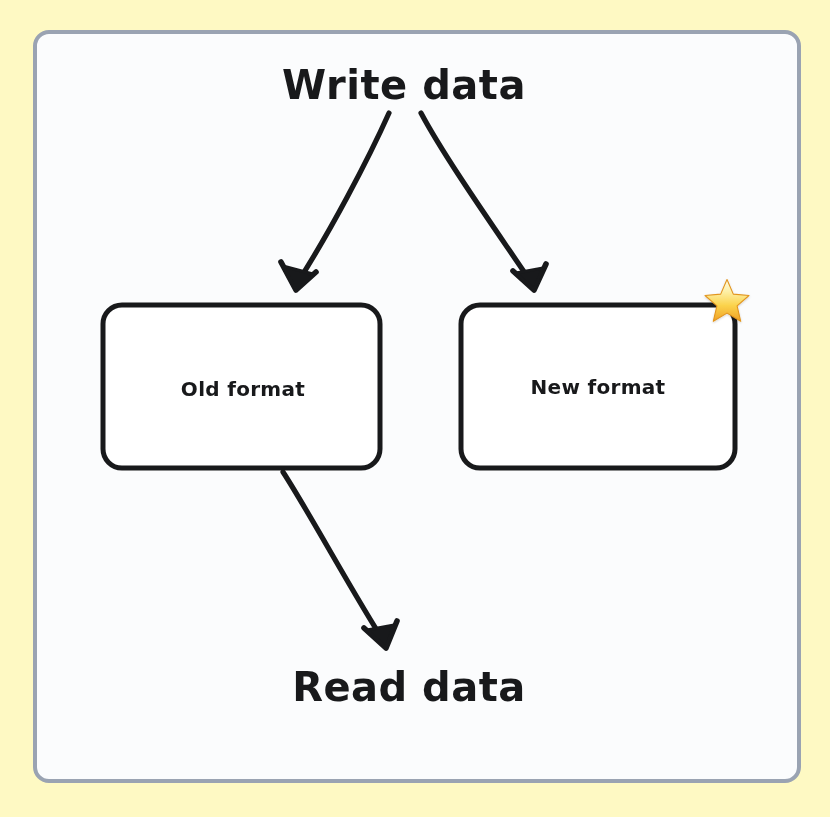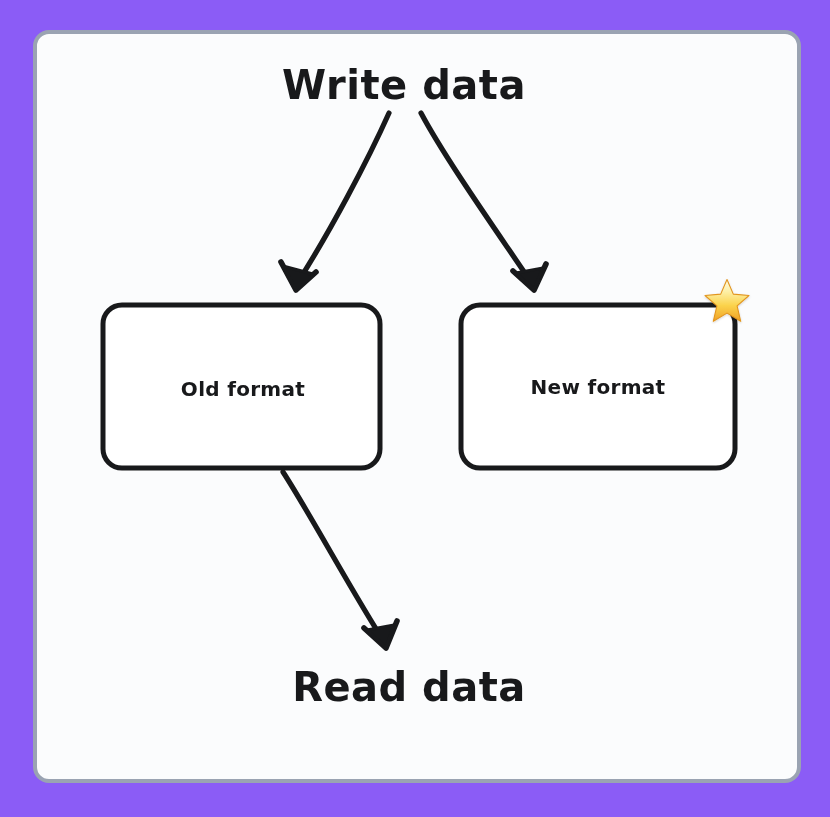--- a/index.html
+++ b/index.html
@@ -11,21 +11,21 @@
     width: 830px;
     height: 817px;
     background: #f7f8fa;
     font-family: "DejaVu Sans", sans-serif;
     overflow: hidden;
   }
   #canvas {
     position: relative;
     width: 830px;
     height: 817px;
-    background: #8b5cf6;
+    background: #fef9c3;
   }
   #diagram-svg {
     position: absolute;
     left: 0;
     top: 0;
     width: 830px;
     height: 817px;
     display: block;
   }
   .hand-text {

